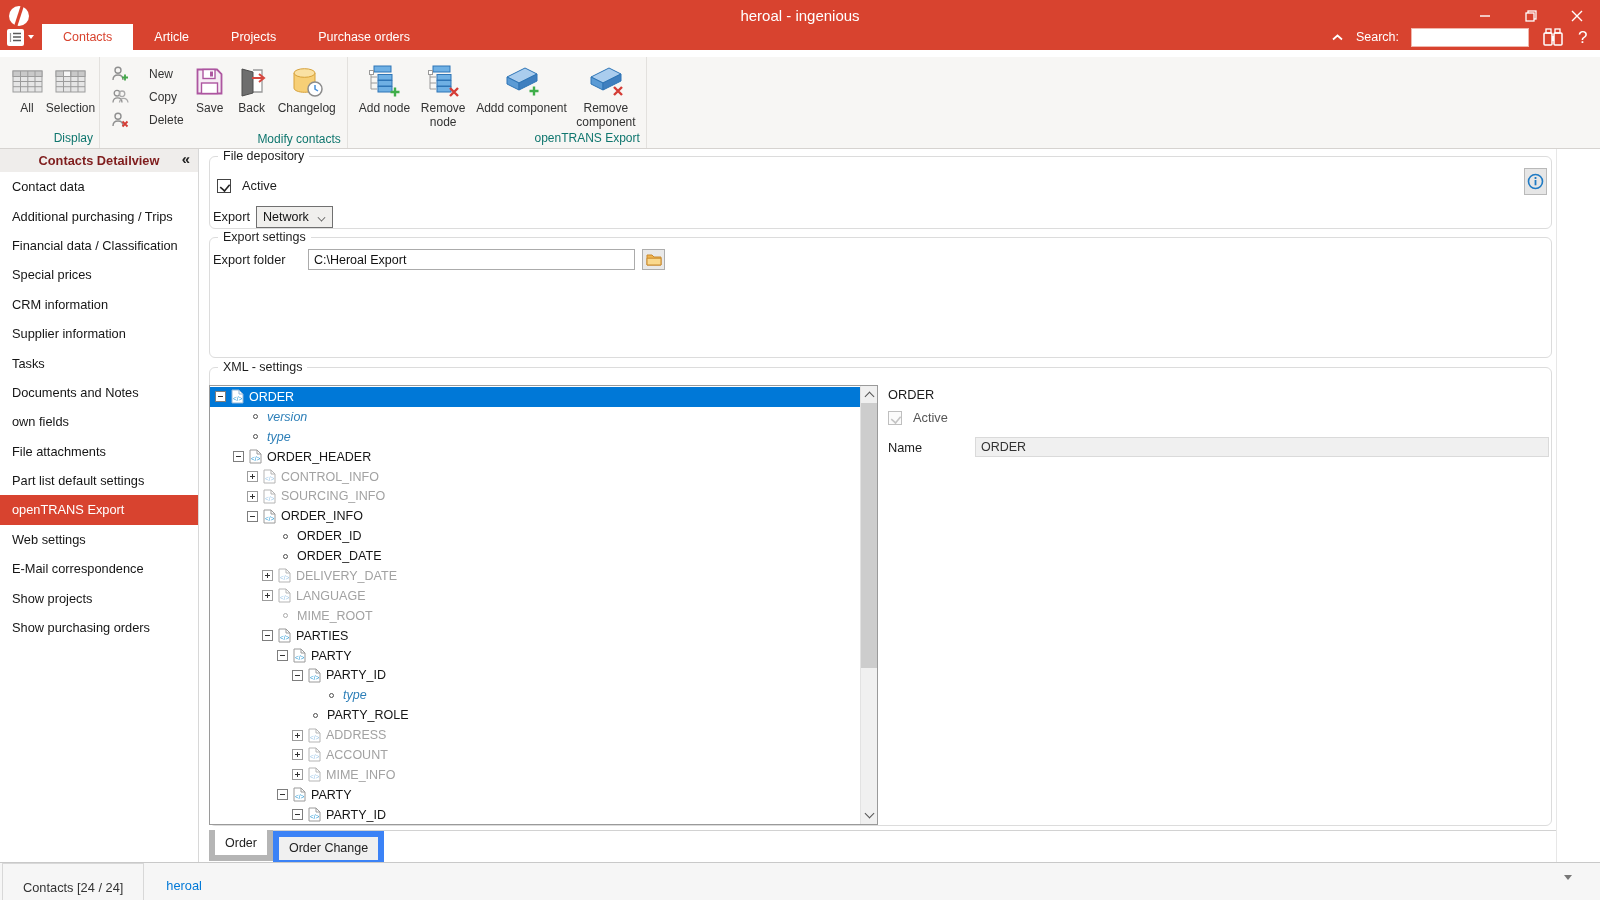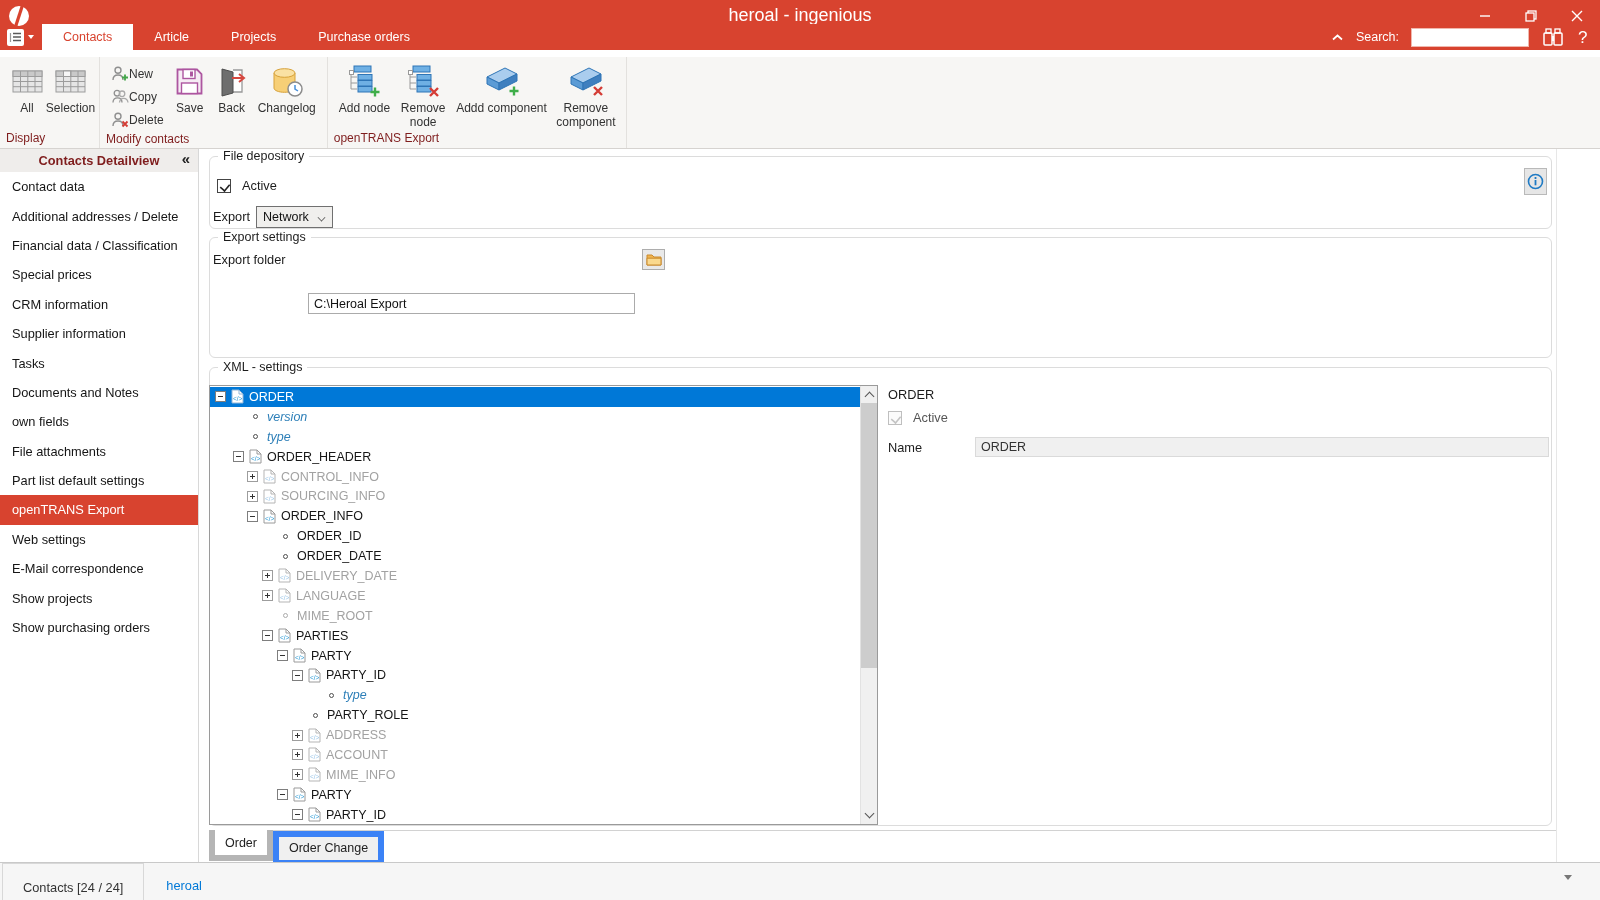--- a/index.html
+++ b/index.html
@@ -1,43 +1,43 @@
 <!DOCTYPE html>
 <html><head>
 <meta charset="utf-8">
 <style>
   *{margin:0;padding:0;box-sizing:border-box;font-family:"Liberation Sans","DejaVu Sans",sans-serif}
   html,body{width:1600px;height:900px;overflow:hidden;background:#fff}
 
   
   .titlebar{position:absolute;left:0;top:0;width:1600px;height:31px;background:#d8432f;display:flex;align-items:center;color:#fff}
-  .title{position:absolute;left:0;right:0;text-align:center;font-size:18px;color:#fff}
+  .title{position:absolute;left:0;right:0;text-align:center;font-size:15px;color:#fff}
   .logo{margin-left:8px;z-index:2}
   .wincontrols{position:absolute;right:0;top:0;height:31px;display:flex;z-index:2}
   .winbtn{width:46px;height:31px;display:flex;align-items:center;justify-content:center;cursor:default}
 
   
   .menurow{position:absolute;left:0;top:24px;width:1600px;height:26px;background:#d8432f;display:flex;align-items:stretch;color:#fff}
   .appmenu{display:flex;align-items:center;padding:0 8px 0 6px;gap:3px}
   .appmenu .caret{width:0;height:0;border-left:3px solid transparent;border-right:3px solid transparent;border-top:4px solid #fff}
   .mtab{display:flex;align-items:center;padding:0 21px;font-size:12.5px;color:#fff}
   .mtab.active{background:#fff;color:#d8432f}
   .menuright{position:absolute;right:10px;top:0;height:26px;display:flex;align-items:center;gap:12px}
   .searchlbl{font-size:12.5px;color:#fff}
   .searchbox{width:118px;height:19px;border:1px solid #f0b7ad;background:#fff;font-size:12px;padding:0 4px;outline:none}
 
   
   .ribbon{position:absolute;left:0;top:57px;width:1600px;height:92px;background:#f7f6f4;border-bottom:1px solid #d6d3d0;display:flex}
   .rgroup{display:flex;flex-direction:column;border-right:1px solid #e3e1de;padding:2px 6px 0}
   .rbody{display:flex;align-items:flex-start;flex:1}
-  .rgrouplbl{text-align:left;font-size:12px;color:#7f1d1d;padding:1px 0 3px;white-space:nowrap}
+  .rgrouplbl{text-align:right;font-size:12px;color:#0f766e;padding:1px 0 3px;white-space:nowrap}
   .bigbtn{display:flex;flex-direction:column;align-items:center;padding:4px 5px 0;font-size:12px;color:#333;text-align:center;line-height:1.15;min-width:42px}
   .bigbtn .bicon{height:36px;display:flex;align-items:center;margin-bottom:3px}
   .smallcol{display:flex;flex-direction:column;justify-content:flex-start;padding-top:3px}
-  .smallbtn{display:flex;align-items:center;gap:0;font-size:12px;color:#333;height:23px;padding:0 5px}
+  .smallbtn{display:flex;align-items:center;gap:20px;font-size:12px;color:#333;height:23px;padding:0 5px}
 
   
   .sidebar{position:absolute;left:0;top:149px;width:199px;height:713px;background:#fff;border-right:1px solid #d8d8d8}
   .sheader{height:23px;background:#efedeb;display:flex;align-items:center;justify-content:center;font-size:12.8px;font-weight:bold;color:#7f1d1d;position:relative}
   .scollapse{position:absolute;right:8px;top:1px;font-size:15px;font-weight:bold;color:#222}
   .scollapse::before{content:"\00AB"}
   .sitem{height:29.4px;display:flex;align-items:center;padding-left:12px;font-size:12.8px;color:#151515;white-space:nowrap}
   .sitem.sel{background:#d8432f;color:#fff}
 
   
@@ -313,21 +313,21 @@
   </div>
   <div style="flex:1"></div>
 </div>
 
 <div class="sidebar">
   <div class="sheader">
     <span>Contacts Detailview</span>
     <span class="scollapse"></span>
   </div>
   <div class="sitem">Contact data</div>
-  <div class="sitem">Additional addresses / Delete</div>
+  <div class="sitem">Additional purchasing / Trips</div>
   <div class="sitem">Financial data / Classification</div>
   <div class="sitem">Special prices</div>
   <div class="sitem">CRM information</div>
   <div class="sitem">Supplier information</div>
   <div class="sitem">Tasks</div>
   <div class="sitem">Documents and Notes</div>
   <div class="sitem">own fields</div>
   <div class="sitem">File attachments</div>
   <div class="sitem">Part list default settings</div>
   <div class="sitem sel">openTRANS Export</div>
@@ -357,21 +357,21 @@
     <svg width="17" height="17">
       <circle cx="8.5" cy="8.5" r="7" fill="none" stroke="#1e7ac4" stroke-width="1.6"></circle>
       <rect x="7.6" y="7" width="1.8" height="5.3" fill="#1e7ac4"></rect>
       <rect x="7.6" y="4" width="1.8" height="2" fill="#1e7ac4"></rect>
     </svg>
   </div>
 
   <div class="groupbox" style="left:10px;top:88px;width:1343px;height:121px">
     <span class="legend">Export settings</span>
     <span class="flabel" style="position:absolute;left:3px;top:14px">Export folder</span>
-    <input class="tinput" style="position: absolute; left: 98px; top: 11px; width: 327px; margin-top: 44px;" value="C:\Heroal Export">
+    <input class="tinput" style="position: absolute; left: 98px; top: 11px; width: 327px;" value="C:\Heroal Export">
     <div class="toolbtn" style="position:absolute;left:432px;top:11px">
       <svg width="16" height="13">
         <path d="M1 2h5l2 2h7v8H1z" fill="#f1b44f" stroke="#c98a2e"></path>
         <path d="M1 5.2h14V12H1z" fill="#fad98e" stroke="#c98a2e"></path>
       </svg>
     </div>
   </div>
 
   <div class="groupbox" style="left:10px;top:218px;width:1343px;height:459px">
     <span class="legend">XML - settings</span>

